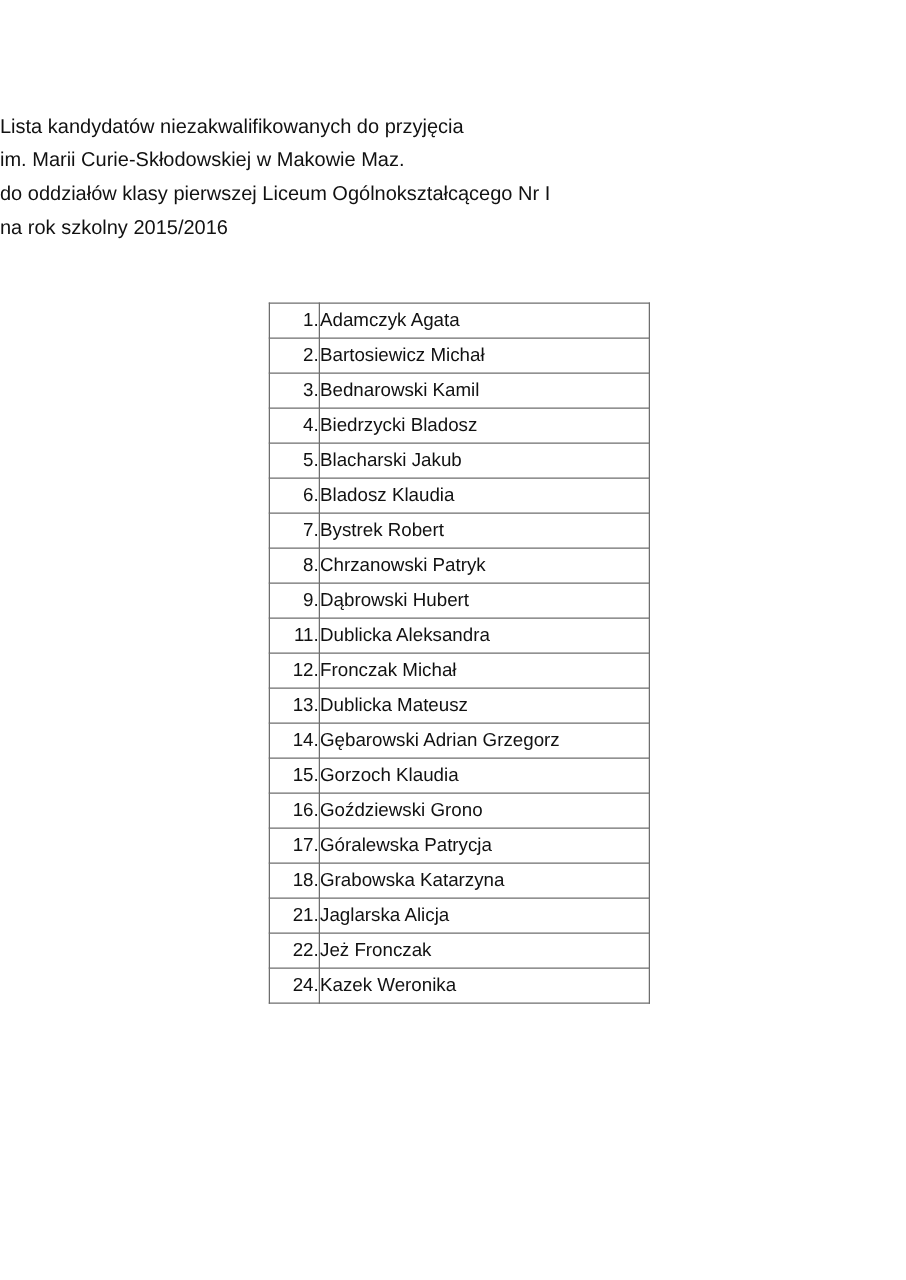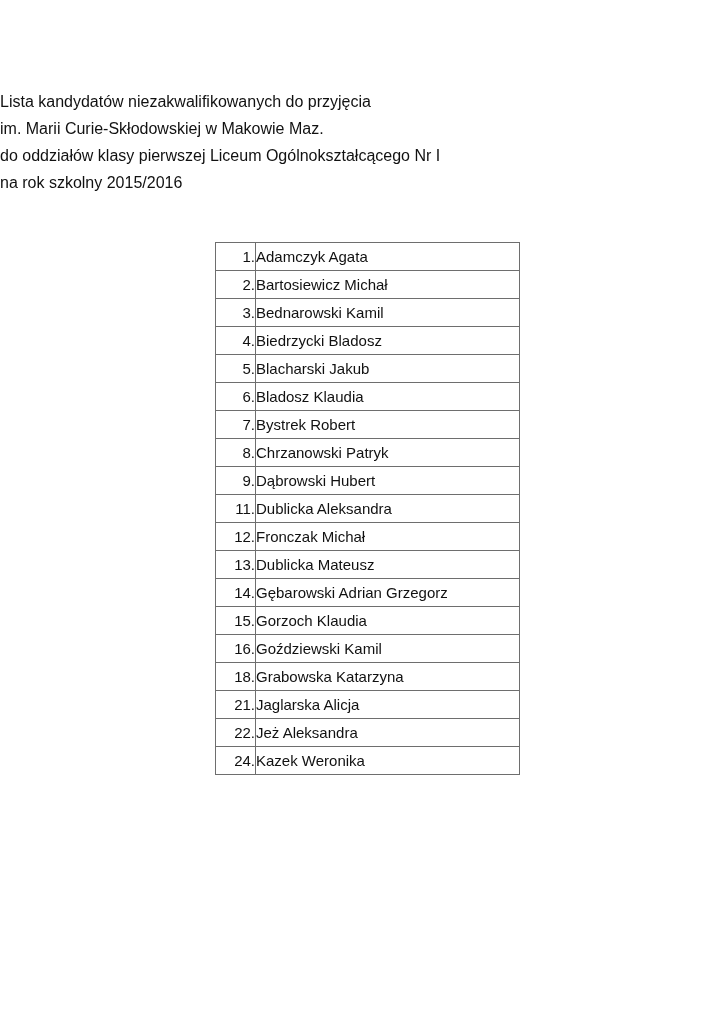--- a/index.html
+++ b/index.html
@@ -124,33 +124,37 @@
           <tr>
             <td class="num">14.</td>
             <td class="name">Gębarowski Adrian Grzegorz</td>
           </tr>
           <tr>
             <td class="num">15.</td>
             <td class="name">Gorzoch Klaudia</td>
           </tr>
           <tr>
             <td class="num">16.</td>
-            <td class="name">Goździewski Kamil</td>
+            <td class="name">Goździewski Grono</td>
+          </tr>
+          <tr>
+            <td class="num">17.</td>
+            <td class="name">Góralewska Patrycja</td>
           </tr>
           <tr>
             <td class="num">18.</td>
             <td class="name">Grabowska Katarzyna</td>
           </tr>
           <tr>
             <td class="num">21.</td>
             <td class="name">Jaglarska Alicja</td>
           </tr>
           <tr>
             <td class="num">22.</td>
-            <td class="name">Jeż Aleksandra</td>
+            <td class="name">Jeż Fronczak</td>
           </tr>
           <tr>
             <td class="num">24.</td>
             <td class="name">Kazek Weronika</td>
           </tr>
         </tbody>
     </table>
   </div>
 
 </div>

